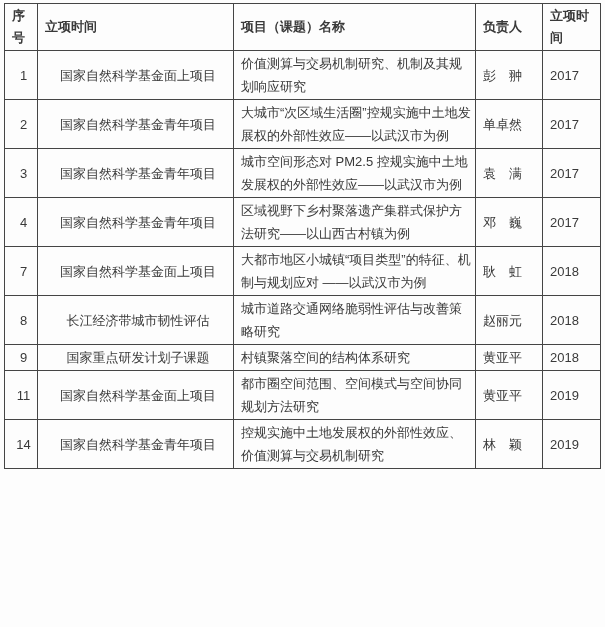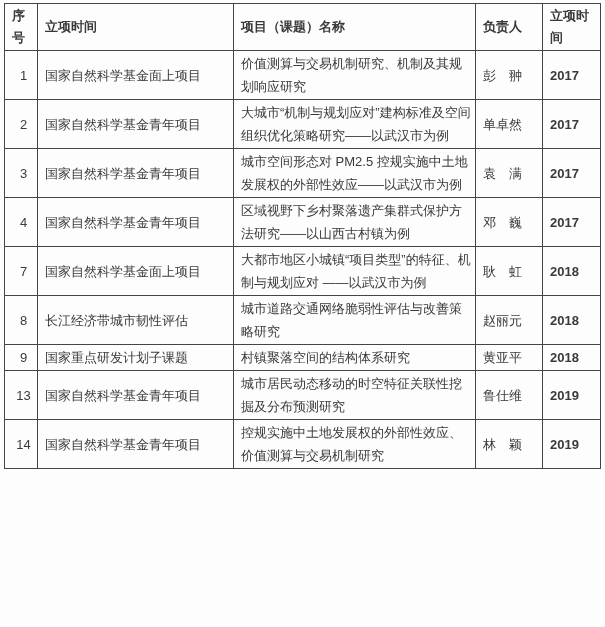--- a/index.html
+++ b/index.html
@@ -42,24 +42,24 @@
 
   table.projects thead th {
     font-weight: bold;
     text-align: left;
     height: 25px;
     line-height: 22px;
   }
   th.h-no { text-align: center; padding-left: 2px; }
 
   td.cell-no { text-align: center; padding-left: 2px; }
-  td.cell-type   { padding-left: 8px; }
+  td.cell-type   { padding-left: 8px; text-align: center; }
   td.cell-title  { padding-left: 7px; padding-right: 3px; }
   td.cell-leader { padding-left: 9px; }
-  td.cell-year   { padding-left: 8px; font-weight: bold; }
+  td.cell-year   { padding-left: 8px; }
 
   tr.row-2line td { height: 48px; }
   tr.row-1line td { height: 25px; }
 </style>
 </head>
 <body>
 
 <div class="page">
   <table class="projects">
     <colgroup>
@@ -82,21 +82,21 @@
         <tr class="row-2line">
           <td class="cell-no">1</td>
           <td class="cell-type">国家自然科学基金面上项目</td>
           <td class="cell-title">价值测算与交易机制研究、机制及其规划响应研究</td>
           <td class="cell-leader">彭　翀</td>
           <td class="cell-year">2017</td>
         </tr>
         <tr class="row-2line">
           <td class="cell-no">2</td>
           <td class="cell-type">国家自然科学基金青年项目</td>
-          <td class="cell-title">大城市“机制与规划应对”建构标准及空间组织优化策略研究——以武汉市为例</td>
+          <td class="cell-title">大城市“次区域生活圈”控规实施中土地发展权的外部性效应——以武汉市为例</td>
           <td class="cell-leader">单卓然</td>
           <td class="cell-year">2017</td>
         </tr>
         <tr class="row-2line">
           <td class="cell-no">3</td>
           <td class="cell-type">国家自然科学基金青年项目</td>
           <td class="cell-title">城市空间形态对 PM2.5 控规实施中土地发展权的外部性效应——以武汉市为例</td>
           <td class="cell-leader">袁　满</td>
           <td class="cell-year">2017</td>
         </tr>
@@ -122,24 +122,24 @@
           <td class="cell-year">2018</td>
         </tr>
         <tr class="row-1line">
           <td class="cell-no">9</td>
           <td class="cell-type">国家重点研发计划子课题</td>
           <td class="cell-title">村镇聚落空间的结构体系研究</td>
           <td class="cell-leader">黄亚平</td>
           <td class="cell-year">2018</td>
         </tr>
         <tr class="row-2line">
-          <td class="cell-no">13</td>
-          <td class="cell-type">国家自然科学基金青年项目</td>
-          <td class="cell-title">城市居民动态移动的时空特征关联性挖掘及分布预测研究</td>
-          <td class="cell-leader">鲁仕维</td>
+          <td class="cell-no">11</td>
+          <td class="cell-type">国家自然科学基金面上项目</td>
+          <td class="cell-title">都市圈空间范围、空间模式与空间协同规划方法研究</td>
+          <td class="cell-leader">黄亚平</td>
           <td class="cell-year">2019</td>
         </tr>
         <tr class="row-2line">
           <td class="cell-no">14</td>
           <td class="cell-type">国家自然科学基金青年项目</td>
           <td class="cell-title">控规实施中土地发展权的外部性效应、价值测算与交易机制研究</td>
           <td class="cell-leader">林　颖</td>
           <td class="cell-year">2019</td>
         </tr>
       </tbody>

